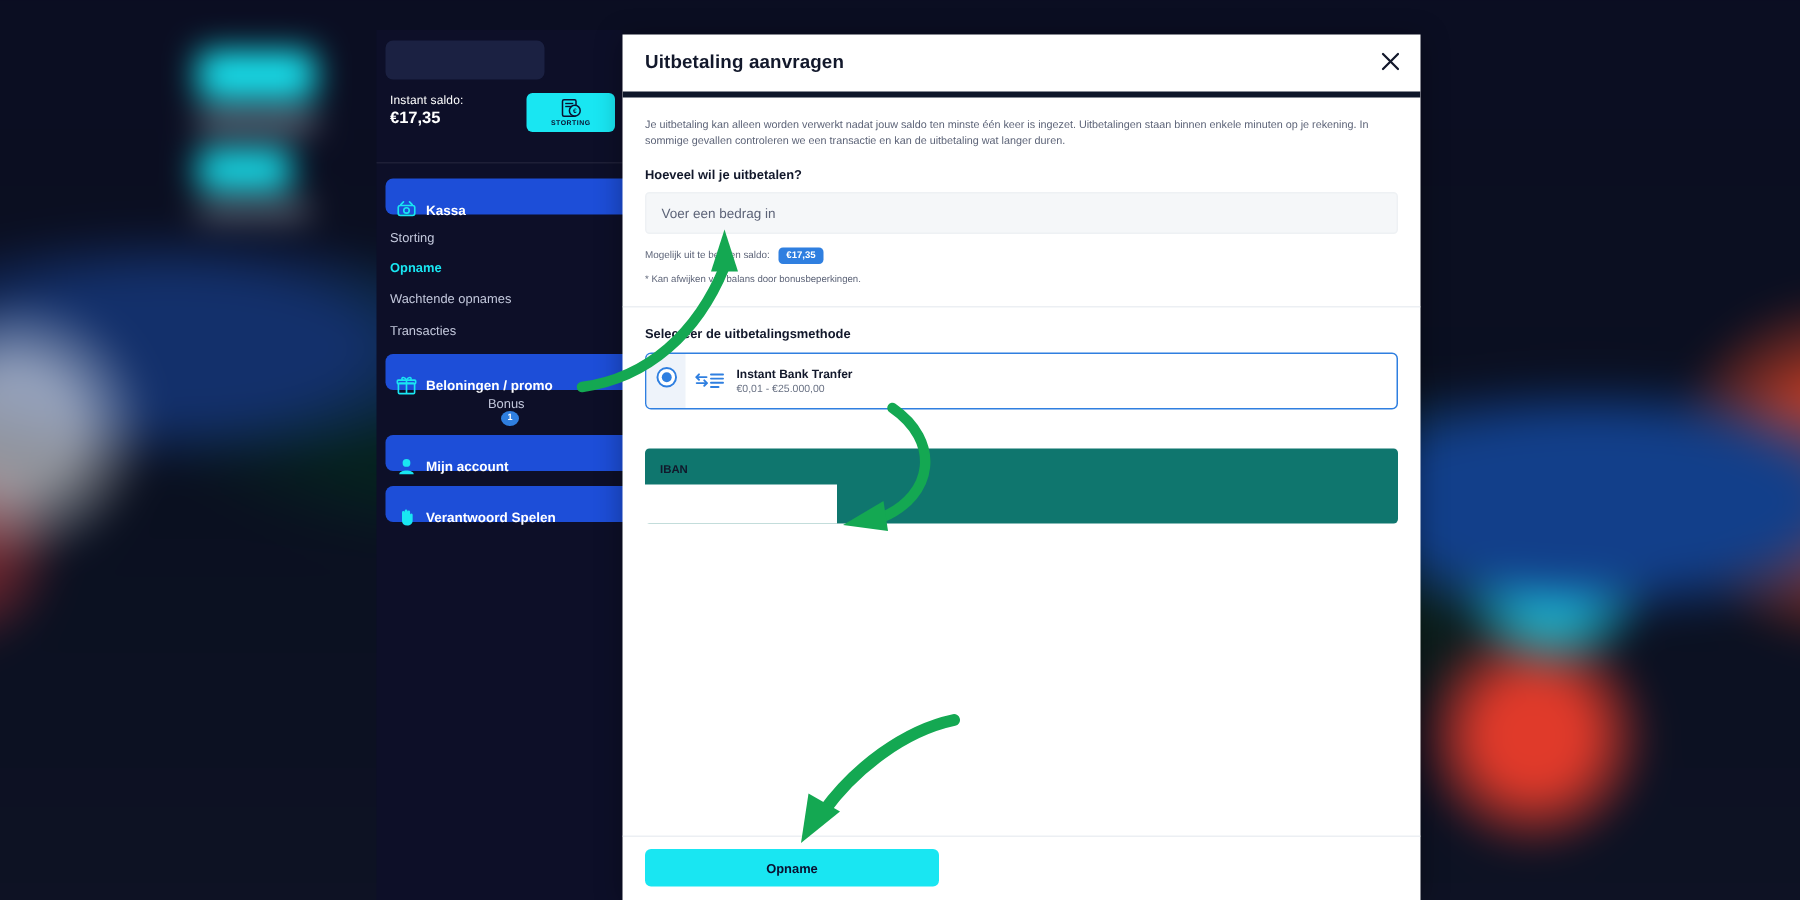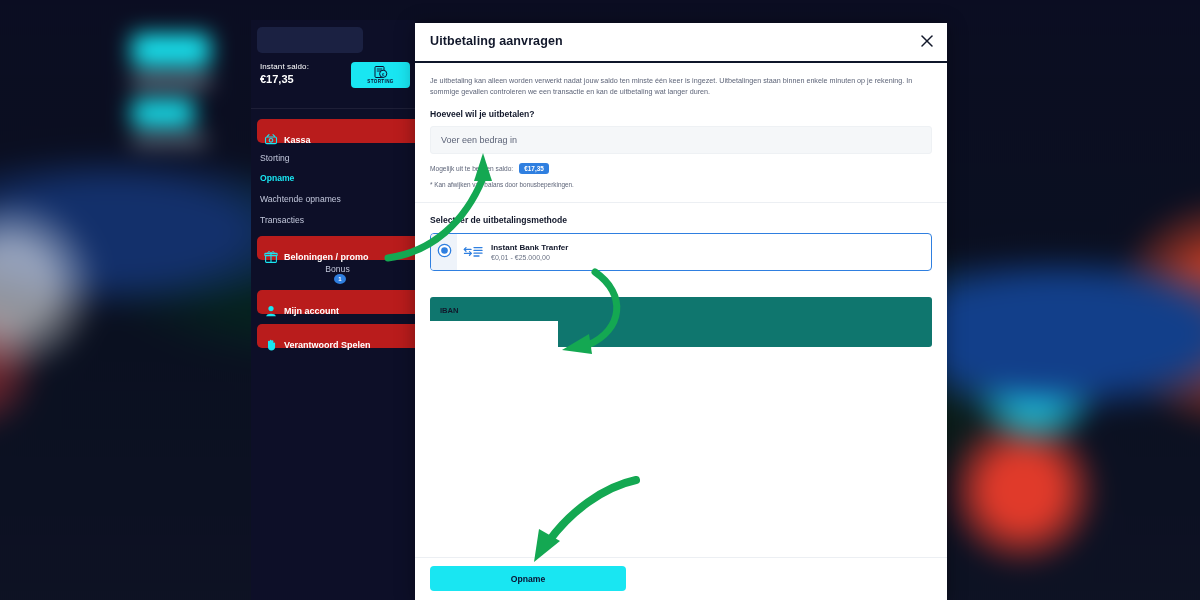--- a/index.html
+++ b/index.html
@@ -85,21 +85,21 @@
     letter-spacing: .35px; margin-top: 1px;
   }
 
   .sb-sep {
     position: absolute; left: 0; top: 88px; width: 164px; height: 1px;
     background: rgba(255,255,255,0.07);
   }
 
   .sb-group {
     position: absolute; left: 6px; width: 184px; height: 24px;
-    background: #b91c1c; border-radius: 5px;
+    background: #1d4ed8; border-radius: 5px;
     display: flex; align-items: center;
     padding: 17px 8px 0 7px;
     box-sizing: border-box;
     cursor: pointer;
   }
   .sb-group .g-ico { width: 14px; height: 14px; line-height: 0; margin-right: 6px; flex: 0 0 auto; }
   .sb-group .g-label {
     font-size: 9px; font-weight: bold; color: #ffffff; flex: 1 1 auto;
   }
   .sb-group .g-chev { width: 9px; height: 9px; line-height: 0; flex: 0 0 auto; }
@@ -125,21 +125,21 @@
   .modal {
     position: absolute;
     left: 415px; top: 23px; width: 532px; height: 577px;
     background: #ffffff;
     box-shadow: 0 2px 18px rgba(0,0,0,0.35);
     z-index: 10;
     overflow: hidden;
   }
   .m-header {
     position: relative; height: 38px;
-    border-bottom: 2px solid #0f172a;
+    border-bottom: 4px solid #0f172a;
   }
   .m-title {
     position: absolute; left: 15px; top: 11px;
     font-size: 12.5px; font-weight: bold; color: #12182b;
     letter-spacing: .1px;
   }
   .m-close {
     position: absolute; right: 11px; top: 9px;
     width: 18px; height: 18px; line-height: 0;
     cursor: pointer;

